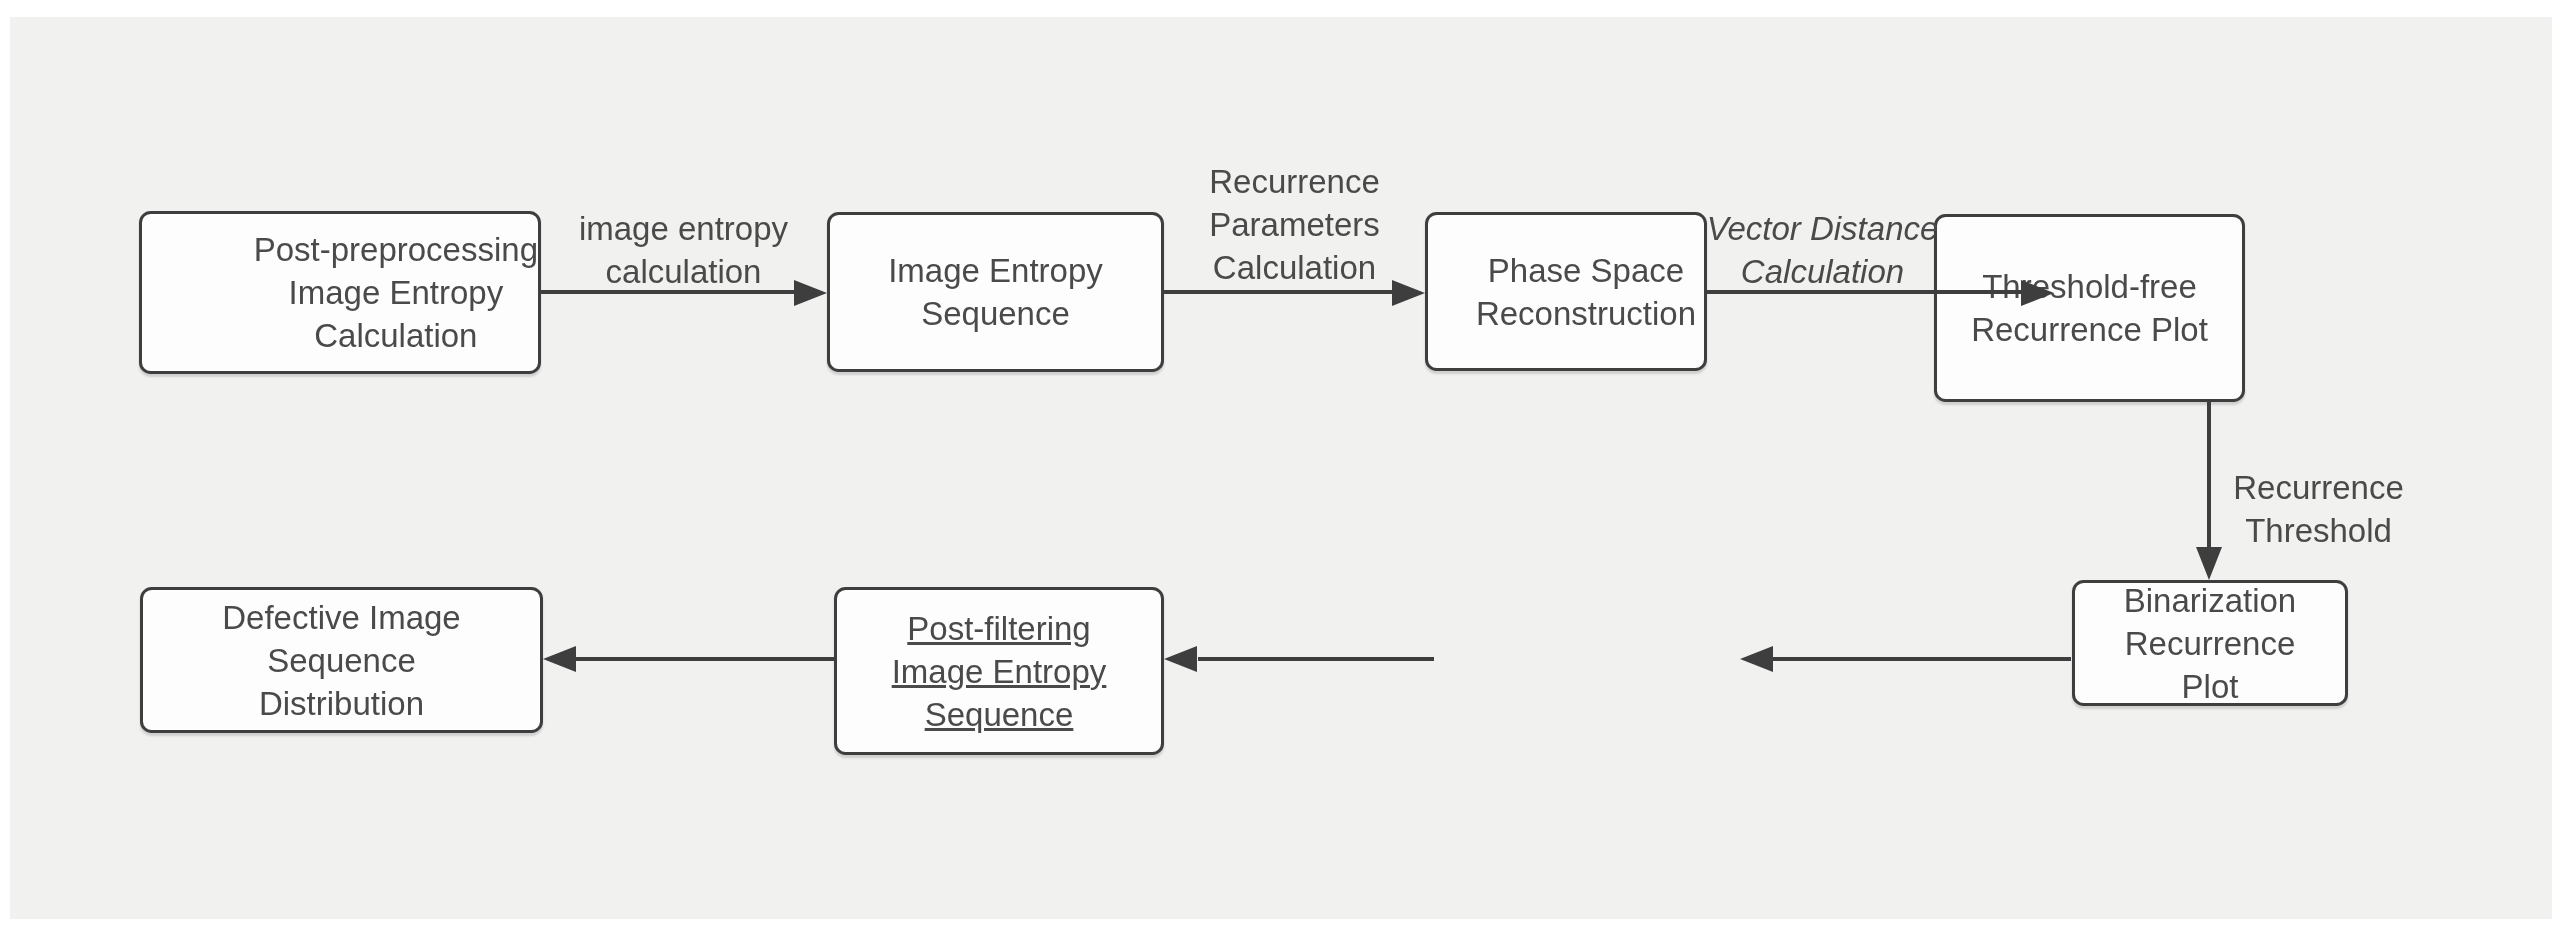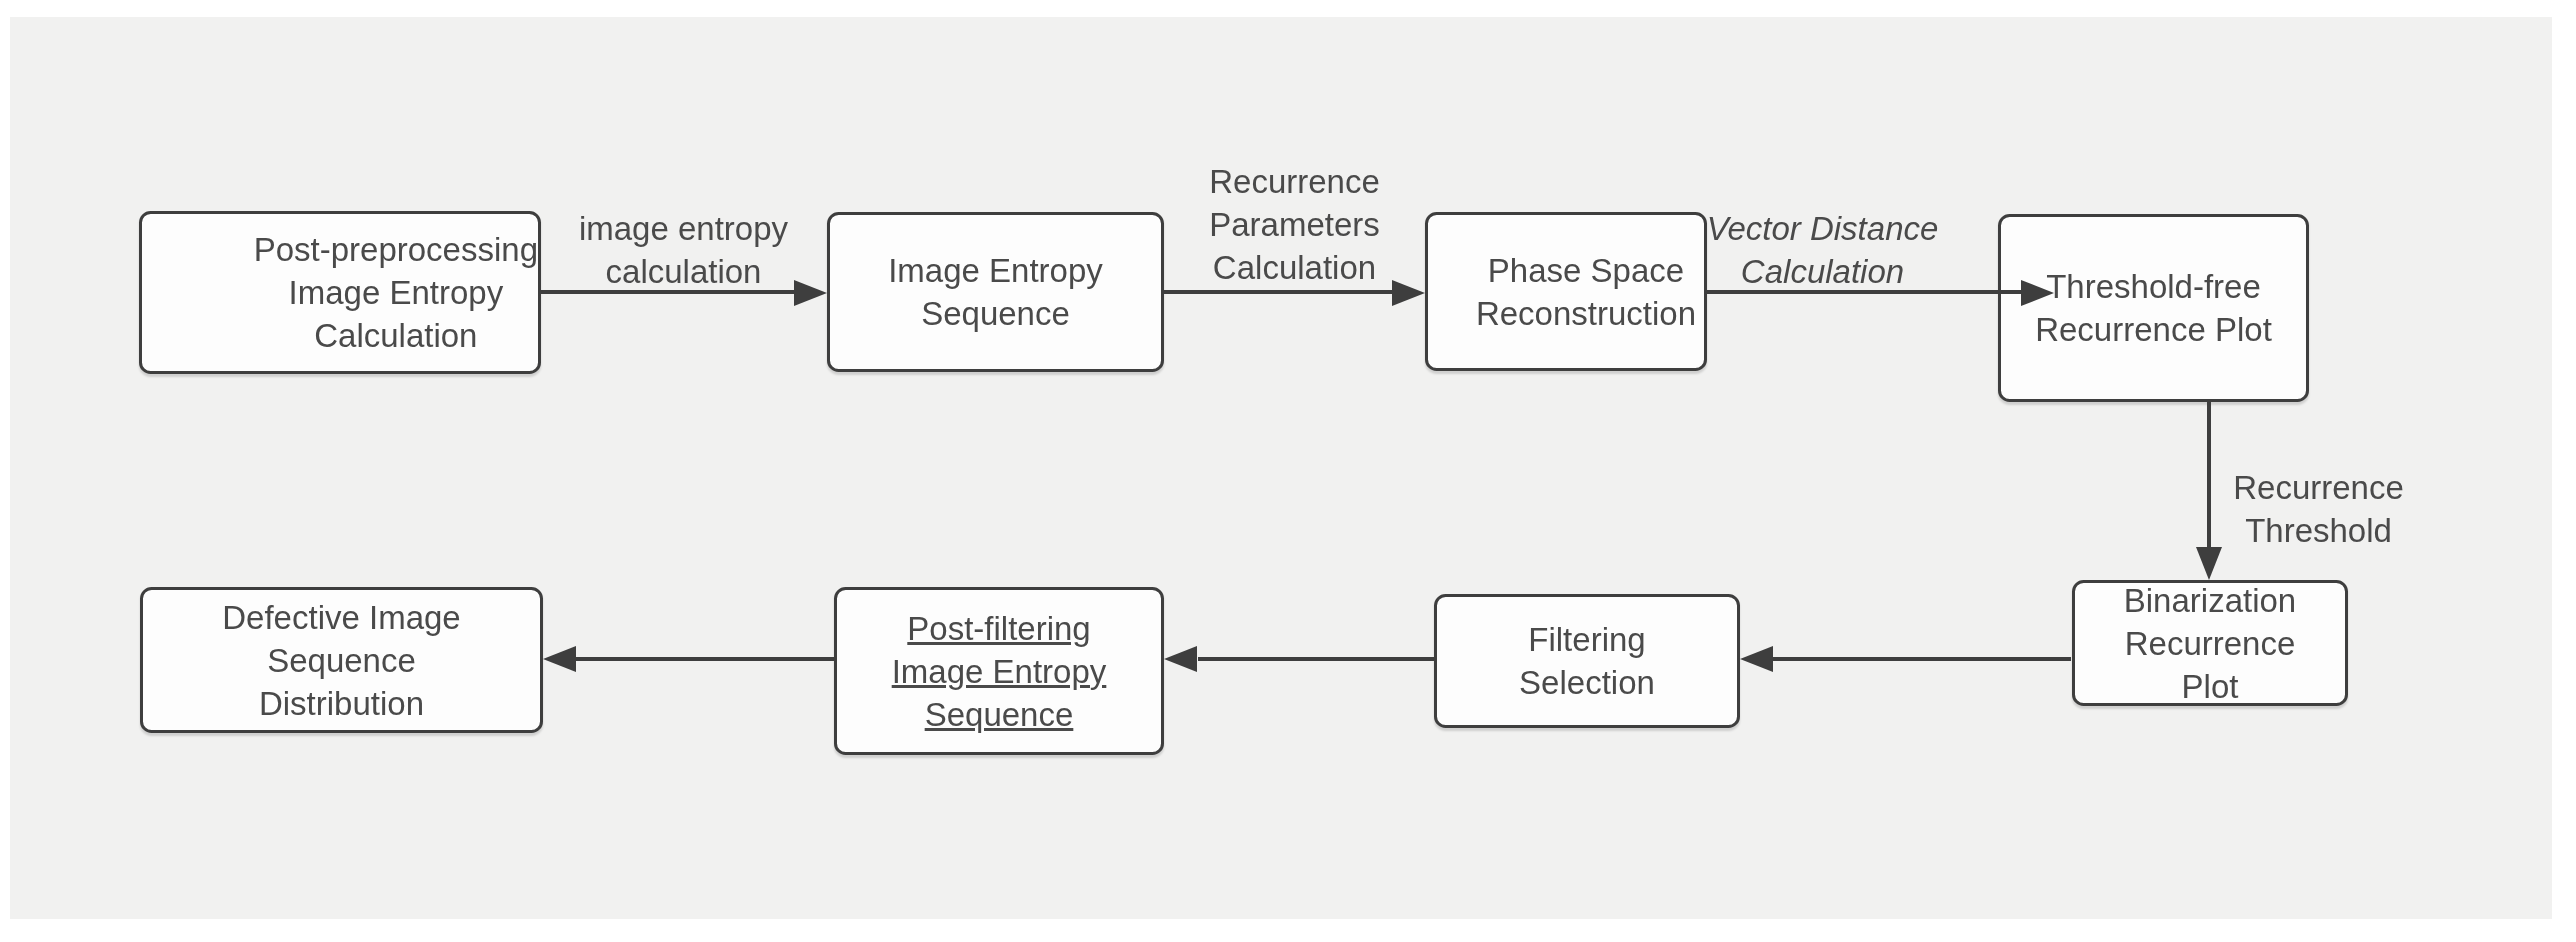--- a/index.html
+++ b/index.html
@@ -50,21 +50,21 @@
   .vline { position: absolute; width: 4.3px; background: var(--stroke, #3e3e3e); }
   .head  { position: absolute; width: 0; height: 0; }
   .head.right { border-top: 13px solid transparent; border-bottom: 13px solid transparent; border-left: 33px solid var(--stroke, #3e3e3e); }
   .head.left  { border-top: 13px solid transparent; border-bottom: 13px solid transparent; border-right: 33px solid var(--stroke, #3e3e3e); }
   .head.down  { border-left: 13px solid transparent; border-right: 13px solid transparent; border-top: 33px solid var(--stroke, #3e3e3e); }
 
   
   #n0 { left: 139px;  top: 211px; width: 402px; height: 163px; justify-content: flex-end; }
   #n1 { left: 827px; top: 212px; width: 337px; height: 160px; }
   #n2 { left: 1425px; top: 212px; width: 282px; height: 159px; padding-left: 40px; }
-  #n3 { left: 1998px; top: 214px; width: 311px; height: 188px; }
+  #n3 { left: 1934px; top: 214px; width: 311px; height: 188px; }
   #n4 { left: 2072px; top: 580px; width: 276px; height: 126px; }
   #n5 { left: 1434px; top: 594px; width: 306px; height: 134px; }
   #n6 { left: 834px; top: 587px; width: 330px; height: 168px; text-decoration: underline; }
   #n7 { left: 140px;  top: 587px; width: 403px; height: 146px; }
 
   
   #l0 { left: 539px;  top: 207px; width: 289px; }
   #l1 { left: 1186px; top: 160px; width: 217px; }
   #l2 { left: 1671px; top: 207px; width: 303px; font-style: italic; }
   #l3 { left: 2223px; top: 466px; width: 191px; }
@@ -90,24 +90,20 @@
   </div>
   <div class="node" id="n3">
     <span class="node-label">Threshold-free
 Recurrence Plot</span>
   </div>
 
   <div class="node" id="n4">
     <span class="node-label">Binarization
 Recurrence
 Plot</span>
-  </div>
-  <div class="node" id="n5">
-    <span class="node-label">Filtering
-Selection</span>
   </div>
   <div class="node" id="n6">
     <span class="node-label">Post-filtering
 Image Entropy
 Sequence</span>
   </div>
   <div class="node" id="n7">
     <span class="node-label">Defective Image
 Sequence
 Distribution</span>

